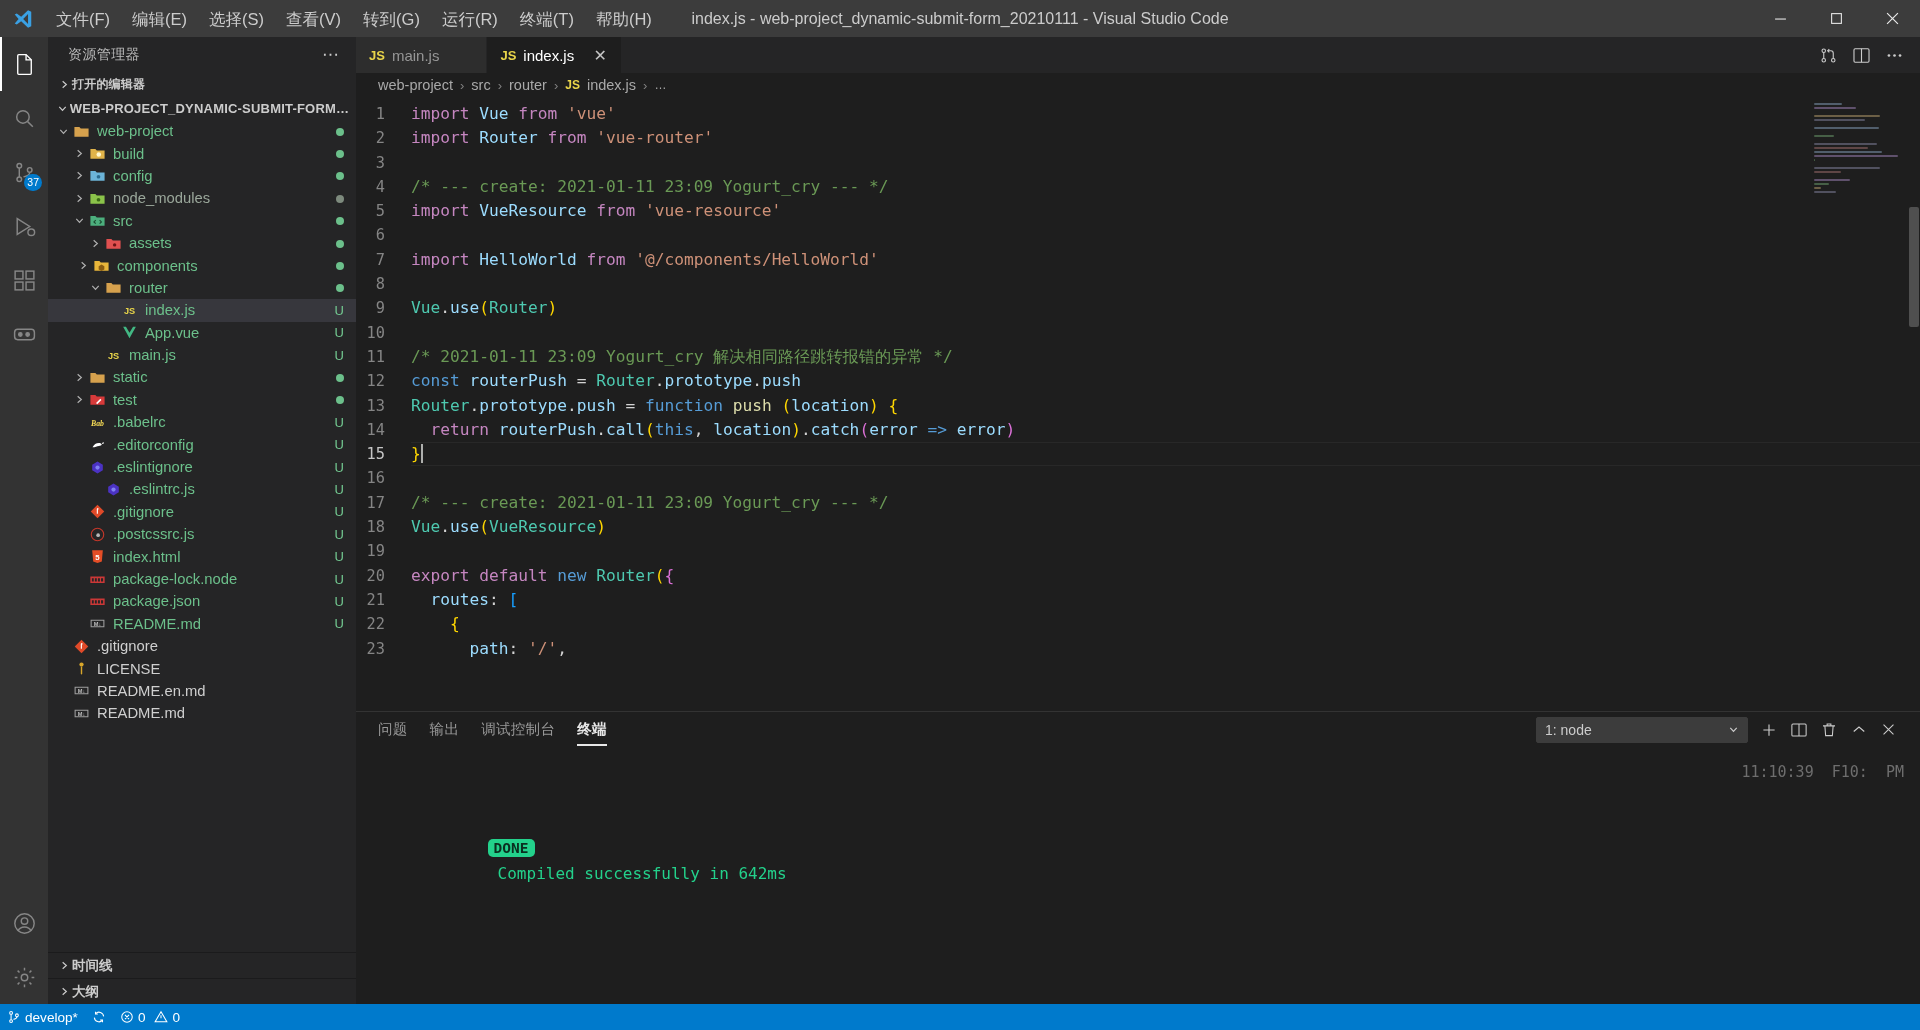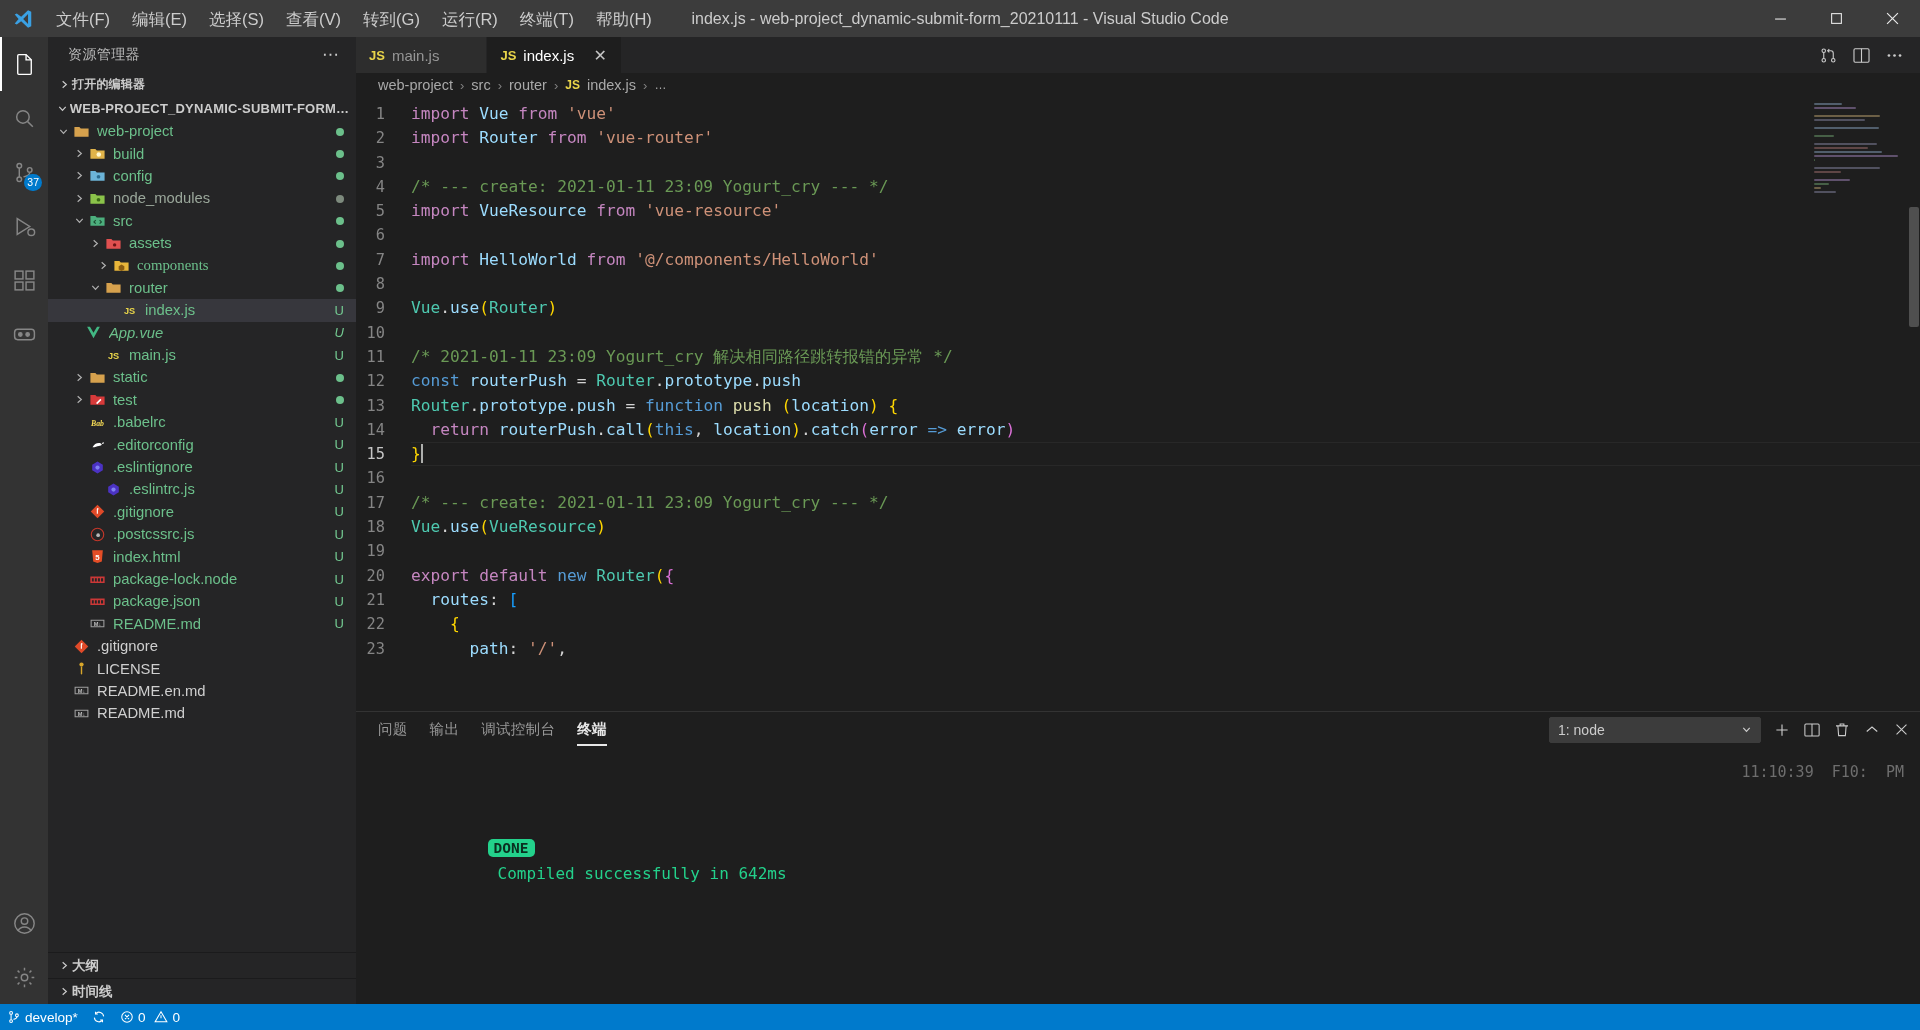--- a/index.html
+++ b/index.html
@@ -147,21 +147,21 @@
   .scroll-thumb { position: absolute; right: 1px; width: 10px; background: #4f4f4f; border-radius: 2px; }
 
   
   .panel { height: 293px; flex: 0 0 293px; background: #1e1e1e; display: flex; flex-direction: column; border-top: 1px solid #333; }
   .panel-head { height: 35px; flex: 0 0 35px; display: flex; align-items: center; padding-left: 22px; gap: 22px; }
   .ptab { font-size: 14.5px; color: #999999; cursor: pointer; position: relative; padding: 6px 0 7px; letter-spacing: .3px;}
   .ptab.active { color: #e7e7e7; font-weight: bold; }
   .ptab.active::after {
     content: ""; position: absolute; left: 0; right: 0; bottom: 0px; height: 1.6px; background: #e7e7e7;
   }
-  .panel-actions { margin-left: auto; display: flex; align-items: center; gap: 12px; padding-right: 10px; color: #cccccc; }
+  .panel-actions { margin-left: auto; display: flex; align-items: center; gap: 12px; padding-right: 23px; color: #cccccc; }
   .term-select {
     height: 26px; width: 212px; background: #3c3c3c; border: 1px solid #3c3c3c; color: #cccccc;
     display: flex; align-items: center; padding: 0 8px; font-size: 14px; border-radius: 2px; cursor: pointer;
   }
   .term-select .chev { margin-left: auto; color: #cccccc; font-size: 11px; }
   .pa-icon { cursor: pointer; display:flex; align-items:center; }
   .term-body {
     flex: 1; padding: 10px 0 0 16px; font-family: "DejaVu Sans Mono","Liberation Mono",monospace;
     font-size: 16px; line-height: 26px; color: #cccccc; position: relative; white-space: pre;
   }
@@ -389,21 +389,21 @@
             </span>
             <span class="ico">
               <svg width="17" height="17" viewBox="0 0 24 24">
                 <path d="M2 5.5h7l2 2.2h11v11.8H2z" fill="#e05050"></path>
                 <path d="M16 14a2.4 2.4 0 1 1-4.8 0 2.4 2.4 0 0 1 4.8 0z" fill="#6b1515"></path>
               </svg>
             </span>
             <span class="lbl folderlabel">assets</span>
             <span class="status"><span class="dot"></span></span>
           </div>
-          <div class="row" style="padding-left: 48px; font-family: Liberation Serif, serif;">
+          <div class="row" style="padding-left: 28px;">
             <span class="tw">
               <svg width="11" height="11" viewBox="0 0 12 12" fill="none" stroke="#b0b0b0" stroke-width="1.3">
                 <path d="M4 2.5 8 6l-4 3.5"></path>
               </svg>
             </span>
             <span class="ico">
               <svg width="17" height="17" viewBox="0 0 24 24">
                 <path d="M2 5.5h7l2 2.2h11v11.8H2z" fill="#e8b53a"></path>
                 <path d="M12 10.5 16 13v4.6l-4 2.2-4-2.2V13z" fill="#8a5c12"></path>
               </svg>
@@ -428,21 +428,21 @@
           <div class="row selected" style="padding-left: 56px;">
             <span class="tw"></span>
             <span class="ico">
               <svg width="17" height="17" viewBox="0 0 24 24">
                 <text x="12" y="17" text-anchor="middle" font-size="13" font-weight="bold" font-family="Liberation Sans, sans-serif" fill="#e9d54a">JS</text>
               </svg>
             </span>
             <span class="lbl filelabel">index.js</span>
             <span class="status green">U</span>
           </div>
-          <div class="row" style="padding-left: 20px; font-style: italic;">
+          <div class="row" style="padding-left: 56px;">
             <span class="tw"></span>
             <span class="ico">
               <svg width="17" height="17" viewBox="0 0 24 24">
                 <path d="M3 4h4l5 8.5L17 4h4L12 20z" fill="#42b883"></path>
               </svg>
             </span>
             <span class="lbl filelabel">App.vue</span>
             <span class="status green">U</span>
           </div>
           <div class="row" style="padding-left: 40px;">
@@ -630,35 +630,35 @@
             <span class="ico">
               <svg width="17" height="17" viewBox="0 0 24 24">
                 <path d="M3 7.5h18v9H3z" fill="none" stroke="#9f9f9f" stroke-width="1.5"></path>
                 <text x="12" y="15.5" text-anchor="middle" font-size="8" font-weight="bold" font-family="Liberation Sans, sans-serif" fill="#bdbdbd">M↓</text>
               </svg>
             </span>
             <span class="lbl plainlabel">README.md</span>
           </div>
         </div>
 
+      <div class="sb-bottom-head">
+        <span class="tw">
+          <svg width="11" height="11" viewBox="0 0 12 12" fill="none" stroke="#cccccc" stroke-width="1.3">
+              <path d="M4 2.5 8 6l-4 3.5"></path>
+            </svg>
+        </span>
+        <span>时间线</span>
+      </div>
       <div class="sb-bottom-head">
         <span class="tw">
           <svg width="11" height="11" viewBox="0 0 12 12" fill="none" stroke="#cccccc" stroke-width="1.3">
               <path d="M4 2.5 8 6l-4 3.5"></path>
             </svg>
         </span>
         <span>大纲</span>
-      </div>
-      <div class="sb-bottom-head">
-        <span class="tw">
-          <svg width="11" height="11" viewBox="0 0 12 12" fill="none" stroke="#cccccc" stroke-width="1.3">
-              <path d="M4 2.5 8 6l-4 3.5"></path>
-            </svg>
-        </span>
-        <span>时间线</span>
       </div>
     </div>
 
     <div class="editor-area">
 
       <div class="tabs-row">
         <div class="tab">
           <span class="jsico">JS</span>
           <span>main.js</span>
           <span class="close">✕</span>

